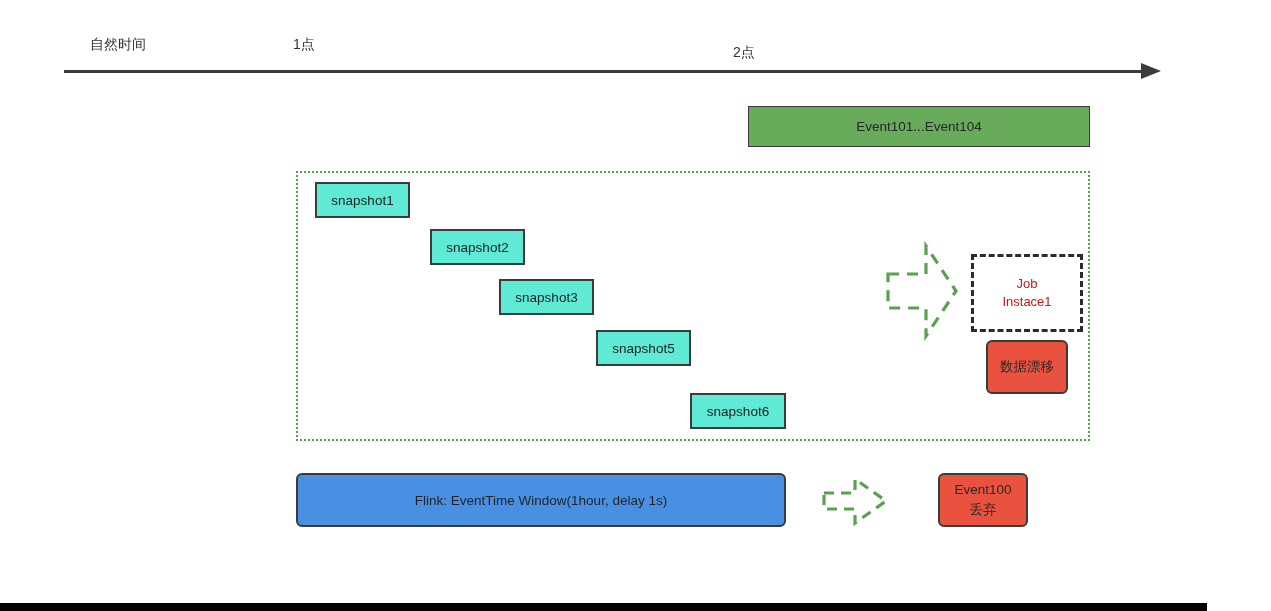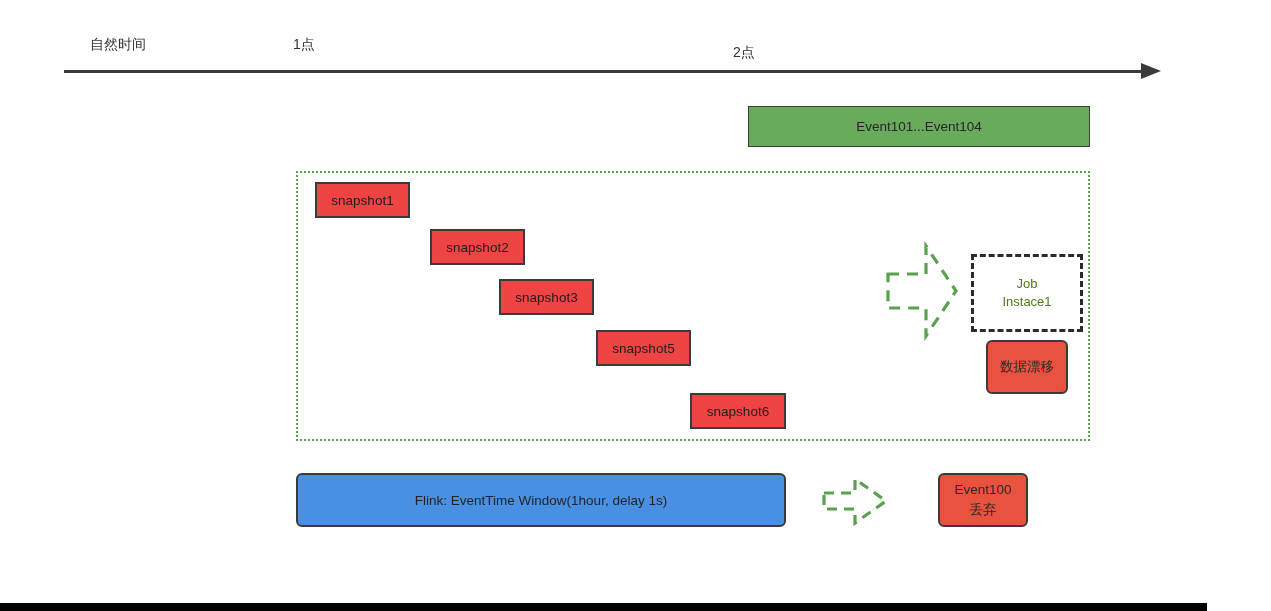--- a/index.html
+++ b/index.html
@@ -72,21 +72,21 @@
     top: 171px;
     width: 794px;
     height: 270px;
     border: 2px dotted #5aa14f;
     box-sizing: border-box;
   }
 
   .snapshot-box {
     position: absolute;
     height: 36px;
-    background: #ef4444;
+    background: #5eead4;
     border: 2px solid #3b3b3b;
     box-sizing: border-box;
     display: flex;
     align-items: center;
     justify-content: center;
     font-size: 13.5px;
     color: #1d1d1f;
   }
 
   
@@ -97,21 +97,21 @@
     width: 112px;
     height: 78px;
     border: 3px dashed #2b2b2b;
     box-sizing: border-box;
     background: #ffffff;
     display: flex;
     flex-direction: column;
     align-items: center;
     justify-content: center;
     font-size: 13px;
-    color: #4d7c0f;
+    color: #b91c1c;
     line-height: 1.38;
   }
 
   
   .red-box {
     position: absolute;
     background: #e8523f;
     border: 2px solid #3b3b3b;
     border-radius: 6px;
     box-sizing: border-box;

